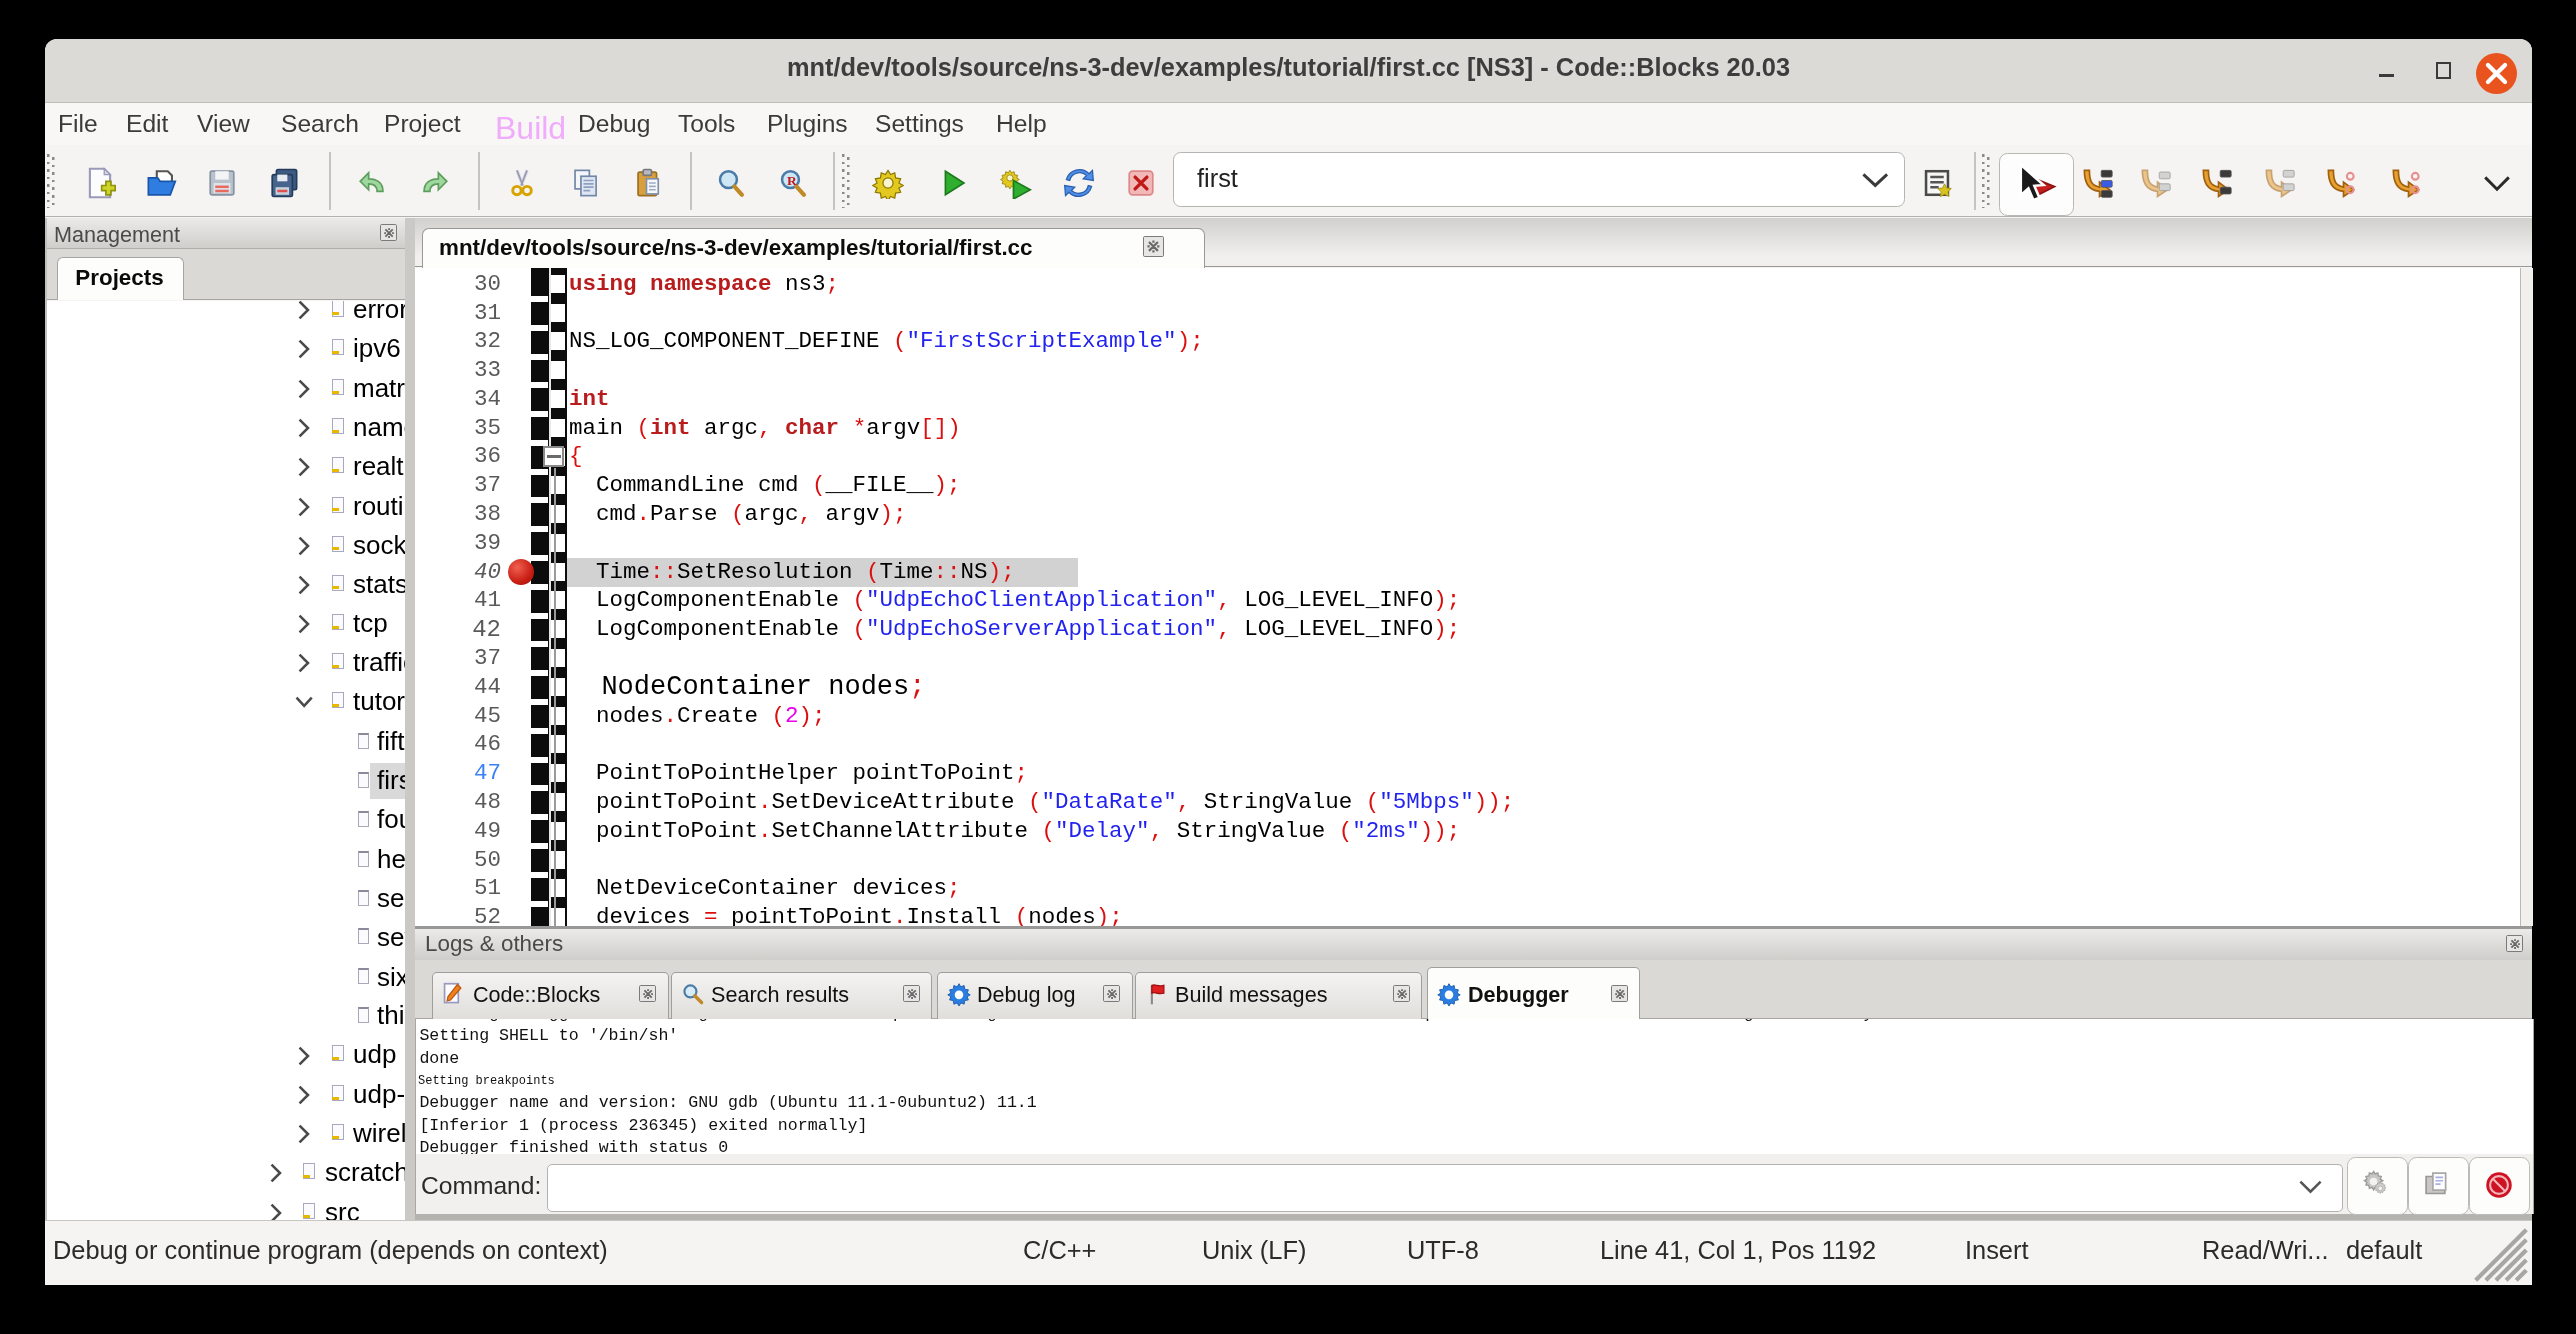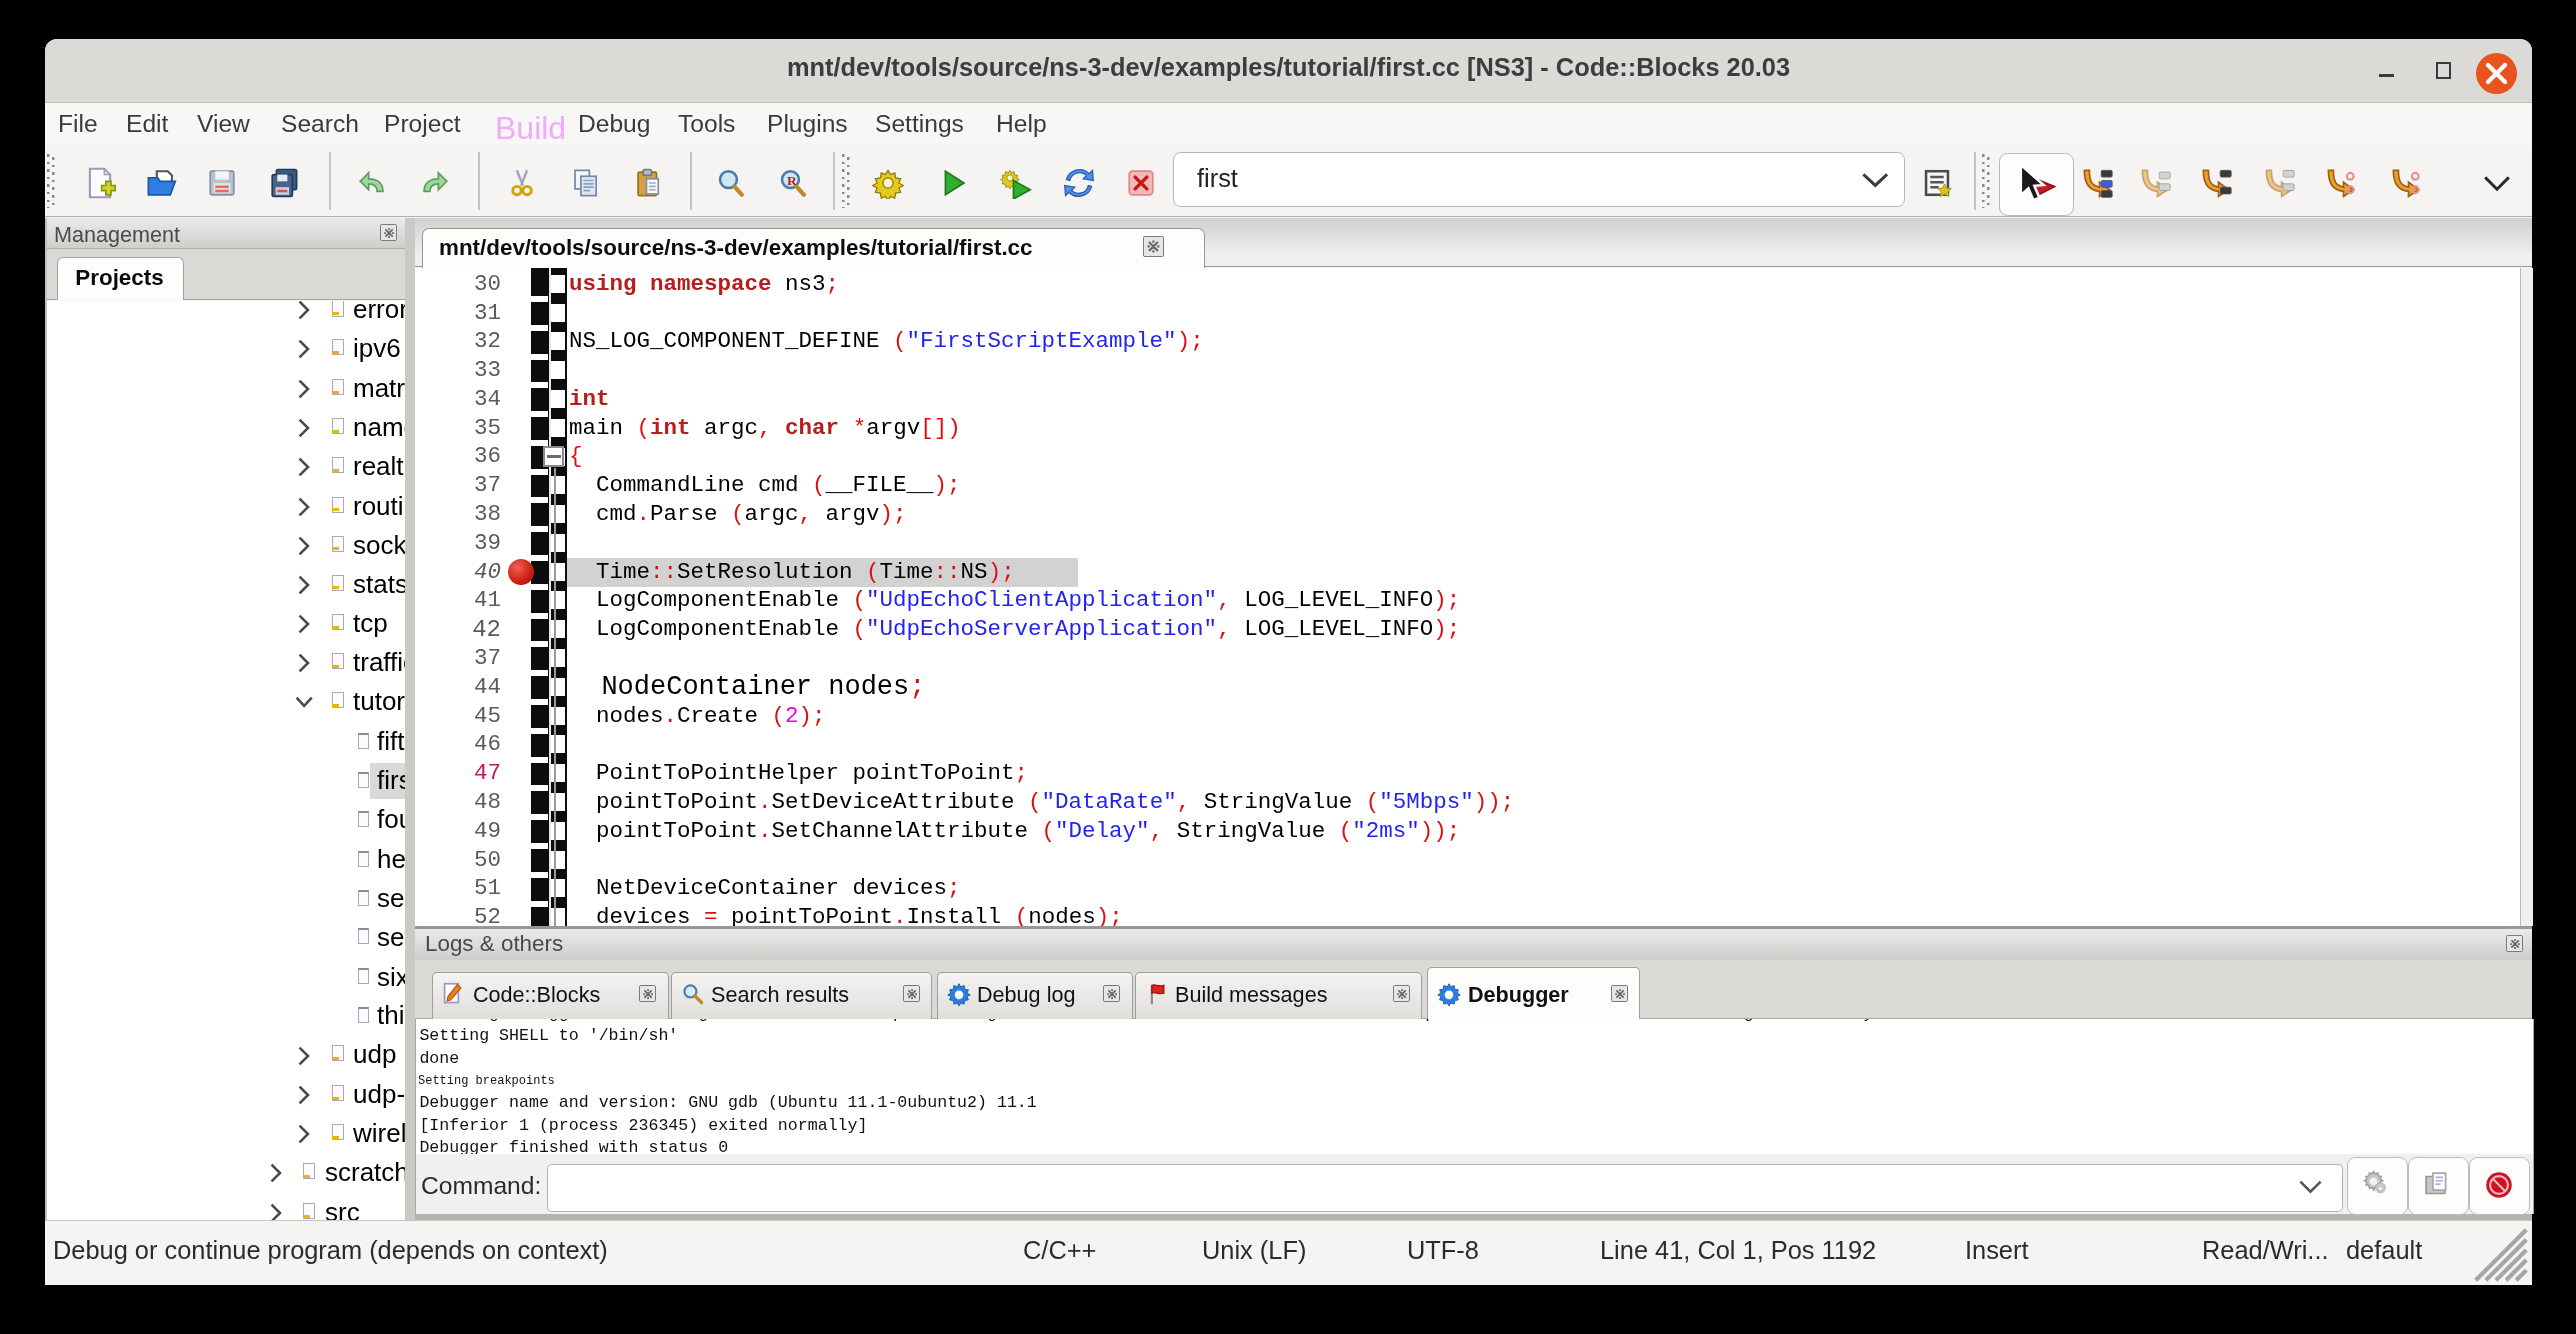--- a/index.html
+++ b/index.html
@@ -375,21 +375,21 @@
 <div class="abs" style="left:116px;top:431px;width:17px;height:6px;background:#fff;"></div>
 <div class="abs mono" style="left:0;top:405px;width:86px;text-align:right;font-size:22.5px;line-height:29px;color:#5a5a5a;">44</div>
 <div class="abs" style="left:136px;top:439px;width:13.5px;height:18px;background:#fff;"></div>
 <div class="abs" style="left:116px;top:460px;width:17px;height:6px;background:#fff;"></div>
 <div class="abs mono" style="left:0;top:434px;width:86px;text-align:right;font-size:22.5px;line-height:29px;color:#5a5a5a;">45</div>
 <div class="abs" style="left:136px;top:467px;width:13.5px;height:18px;background:#fff;"></div>
 <div class="abs" style="left:116px;top:489px;width:17px;height:6px;background:#fff;"></div>
 <div class="abs mono" style="left:0;top:462px;width:86px;text-align:right;font-size:22.5px;line-height:29px;color:#5a5a5a;">46</div>
 <div class="abs" style="left:136px;top:496px;width:13.5px;height:18px;background:#fff;"></div>
 <div class="abs" style="left:116px;top:517px;width:17px;height:6px;background:#fff;"></div>
-<div class="abs mono" style="left:0;top:491px;width:86px;text-align:right;font-size:22.5px;line-height:29px;color:#be185d;">47</div>
+<div class="abs mono" style="left:0;top:491px;width:86px;text-align:right;font-size:22.5px;line-height:29px;color:#3b82f6;">47</div>
 <div class="abs" style="left:136px;top:525px;width:13.5px;height:18px;background:#fff;"></div>
 <div class="abs" style="left:116px;top:546px;width:17px;height:6px;background:#fff;"></div>
 <div class="abs mono" style="left:0;top:520px;width:86px;text-align:right;font-size:22.5px;line-height:29px;color:#5a5a5a;">48</div>
 <div class="abs" style="left:136px;top:554px;width:13.5px;height:18px;background:#fff;"></div>
 <div class="abs" style="left:116px;top:575px;width:17px;height:6px;background:#fff;"></div>
 <div class="abs mono" style="left:0;top:549px;width:86px;text-align:right;font-size:22.5px;line-height:29px;color:#5a5a5a;">49</div>
 <div class="abs" style="left:136px;top:583px;width:13.5px;height:18px;background:#fff;"></div>
 <div class="abs" style="left:116px;top:604px;width:17px;height:6px;background:#fff;"></div>
 <div class="abs mono" style="left:0;top:578px;width:86px;text-align:right;font-size:22.5px;line-height:29px;color:#5a5a5a;">50</div>
 <div class="abs" style="left:136px;top:611px;width:13.5px;height:18px;background:#fff;"></div>

